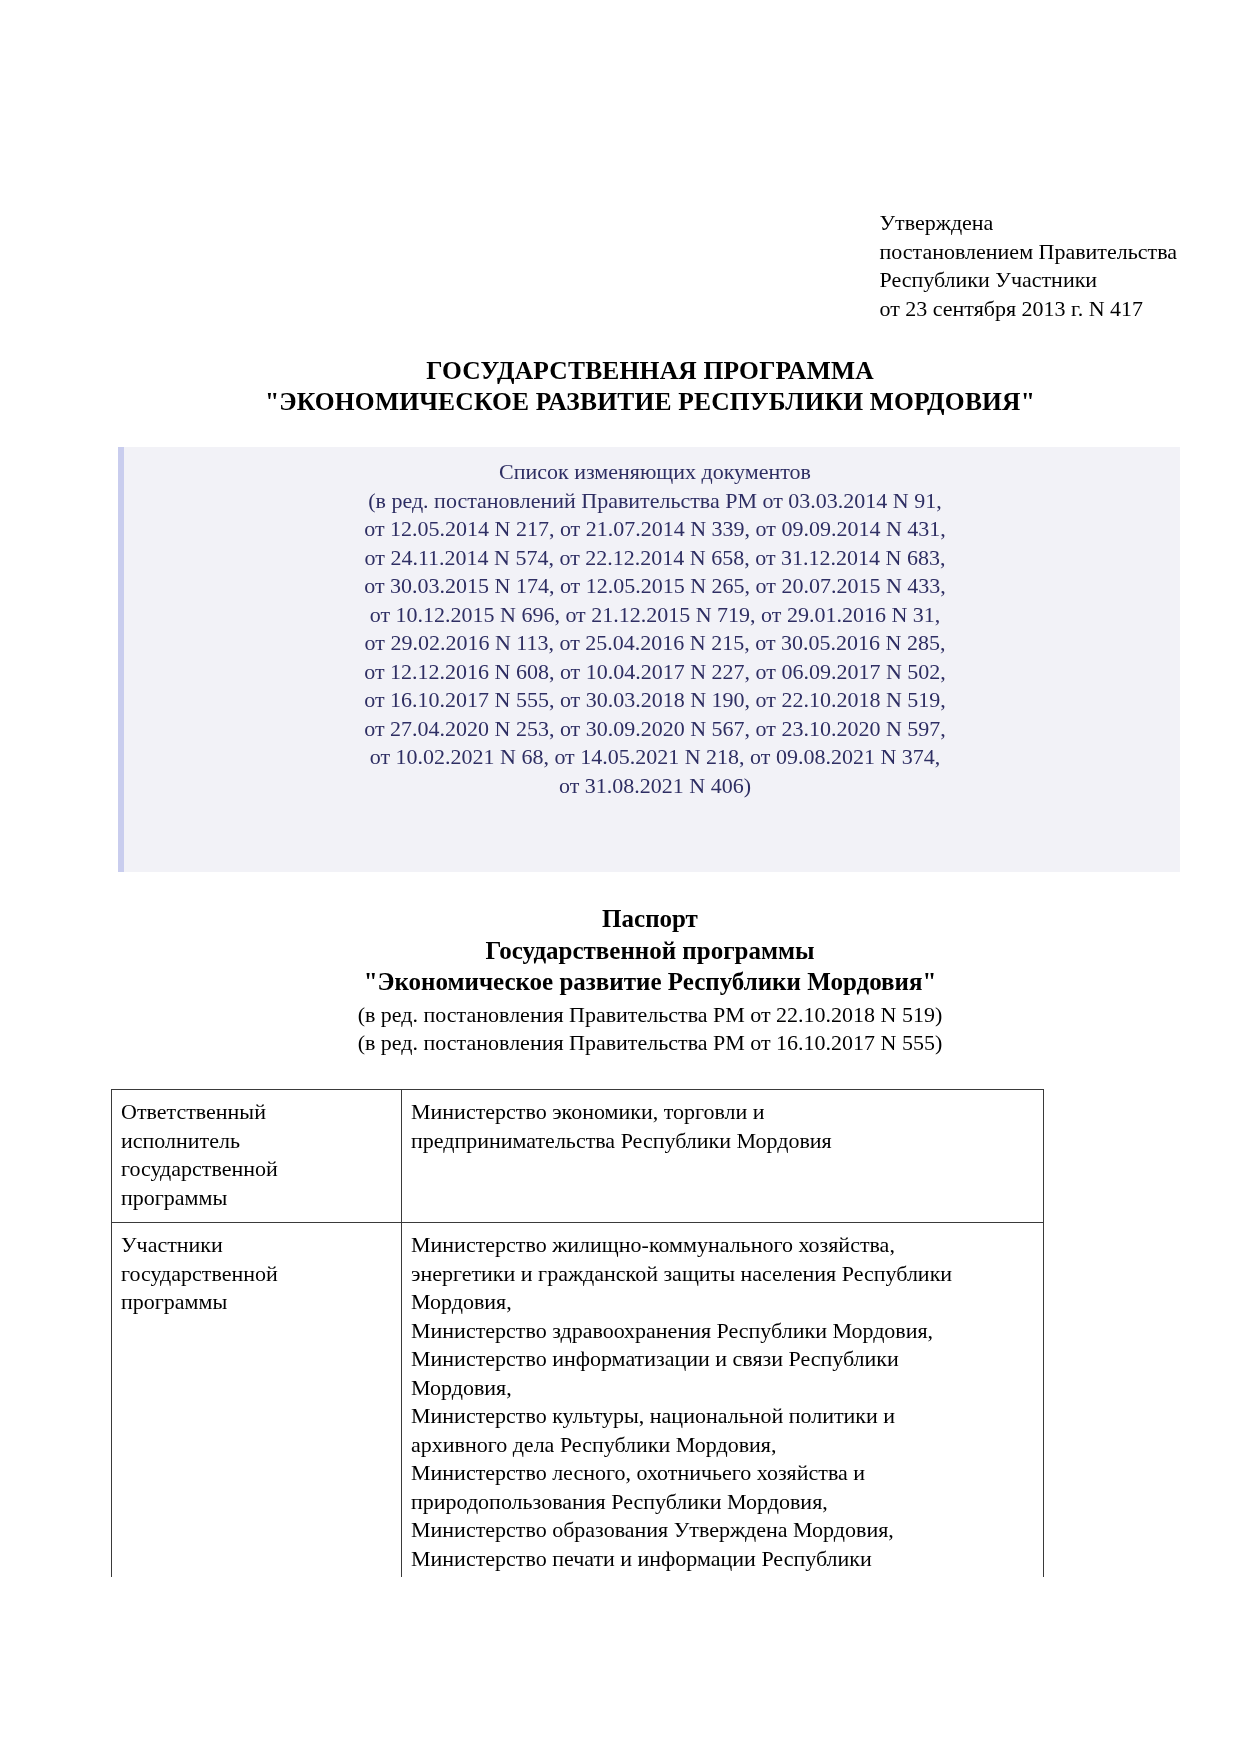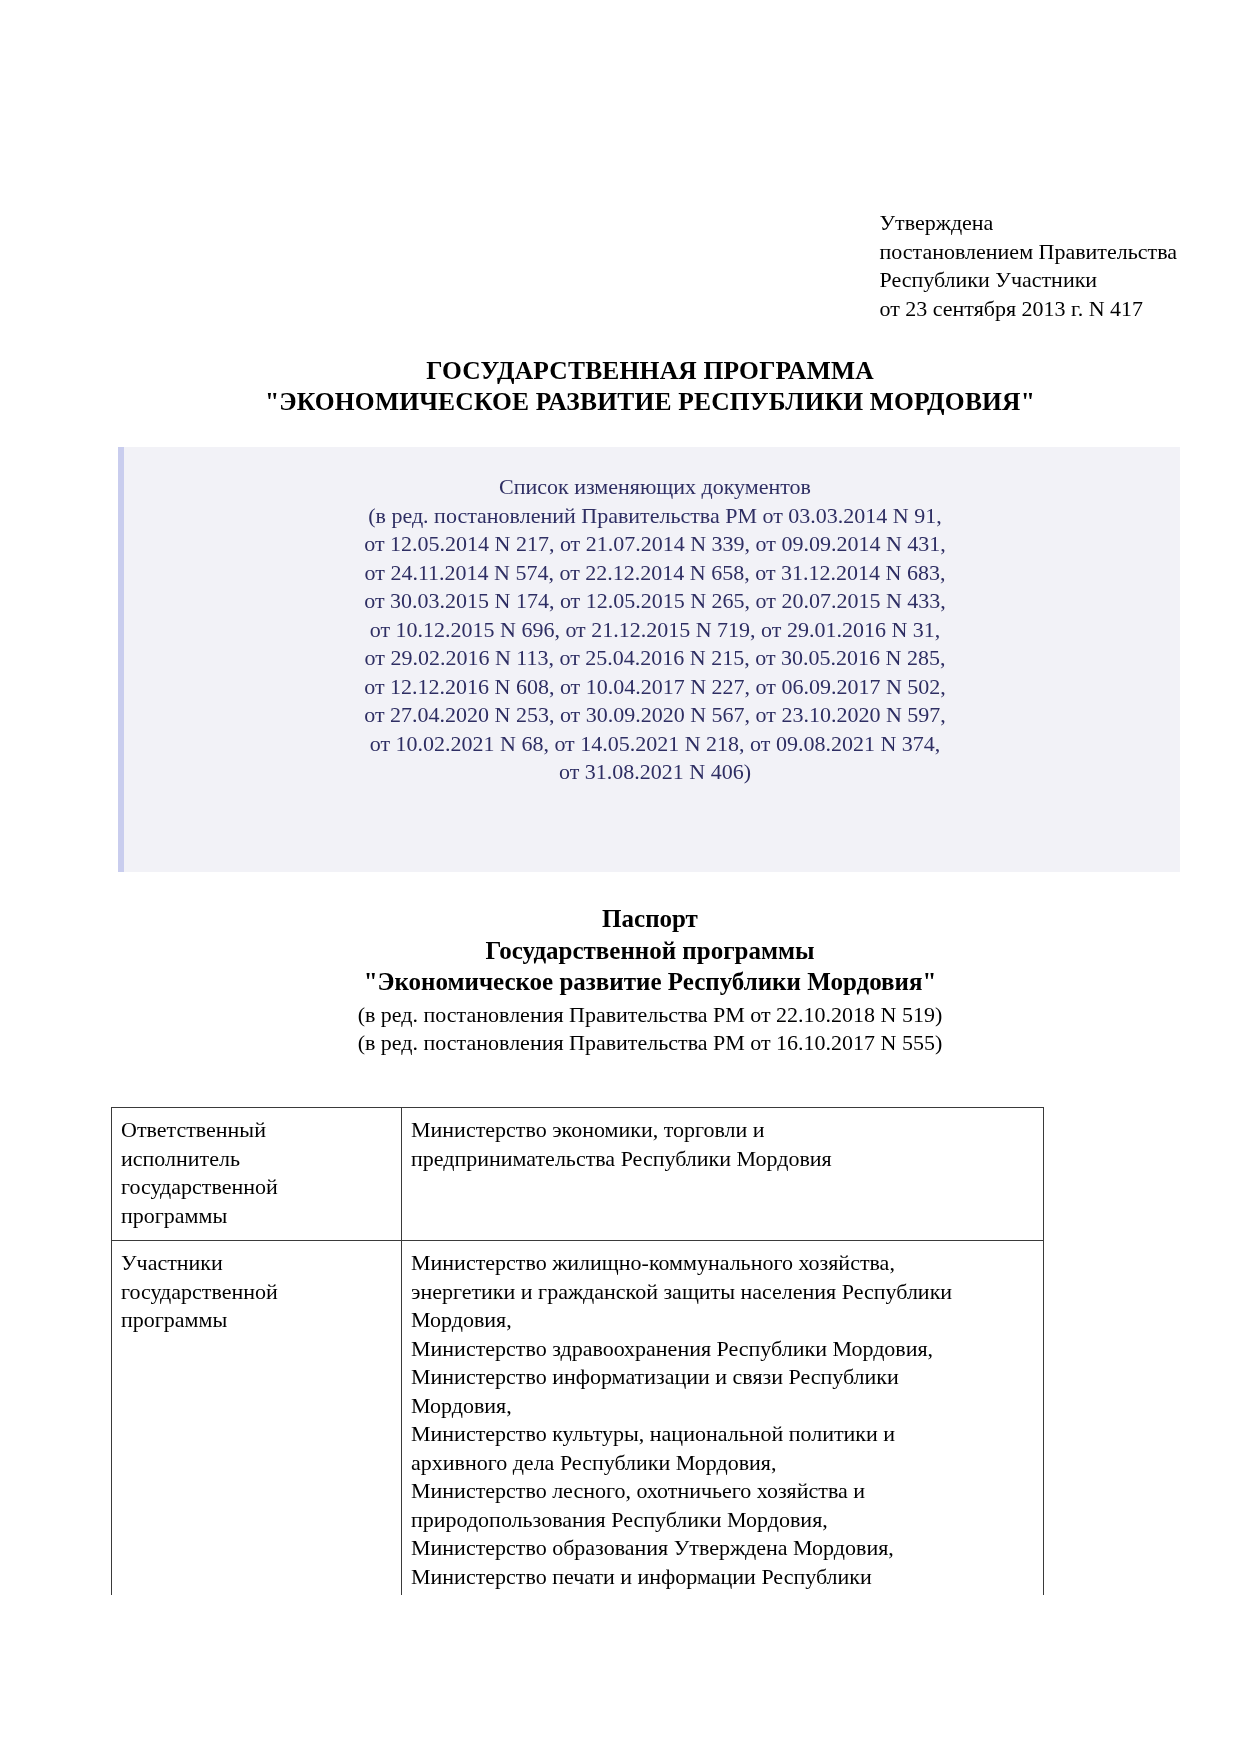--- a/index.html
+++ b/index.html
@@ -45,21 +45,21 @@
       width: 1062px;
       height: 425px;
       background: #f2f2f7;
       border-left: 6px solid #c9cdee;
       box-sizing: border-box;
     }
     .amend-text {
       position: absolute;
       left: 0;
       width: 1062px;
-      top: 26px;
+      top: 11px;
       text-align: center;
       color: #2e2e63;
       font-size: 22px;
       line-height: 28.5px;
     }
     .amend-text div { white-space: nowrap; }
 
     .passport-title {
       position: absolute;
       left: 0;
@@ -83,21 +83,20 @@
     .passport-sub div { white-space: nowrap; }
 
     .passport-table {
       position: absolute;
       left: 111px;
       top: 1089px;
       width: 933px;
       border-collapse: collapse;
       font-size: 22px;
       line-height: 28.5px;
-      margin-top: 18px;
     }
     .passport-table td {
       border: 1.5px solid #3a3a3a;
       vertical-align: top;
       padding: 8px 8px 10px 9px;
     }
     .passport-table td.label { width: 272px; }
     .passport-table tr.last td { border-bottom: none; padding-bottom: 4px; }
     .line { white-space: nowrap; display: block; }
   </style>
@@ -119,20 +118,21 @@
 <div class="amend-box">
   <div class="amend-text">
     <div>Список изменяющих документов</div>
     <div>(в ред. постановлений Правительства РМ от 03.03.2014 N 91,</div>
     <div>от 12.05.2014 N 217, от 21.07.2014 N 339, от 09.09.2014 N 431,</div>
     <div>от 24.11.2014 N 574, от 22.12.2014 N 658, от 31.12.2014 N 683,</div>
     <div>от 30.03.2015 N 174, от 12.05.2015 N 265, от 20.07.2015 N 433,</div>
     <div>от 10.12.2015 N 696, от 21.12.2015 N 719, от 29.01.2016 N 31,</div>
     <div>от 29.02.2016 N 113, от 25.04.2016 N 215, от 30.05.2016 N 285,</div>
     <div>от 12.12.2016 N 608, от 10.04.2017 N 227, от 06.09.2017 N 502,</div>
+    <div>от 16.10.2017 N 555, от 30.03.2018 N 190, от 22.10.2018 N 519,</div>
     <div>от 27.04.2020 N 253, от 30.09.2020 N 567, от 23.10.2020 N 597,</div>
     <div>от 10.02.2021 N 68, от 14.05.2021 N 218, от 09.08.2021 N 374,</div>
     <div>от 31.08.2021 N 406)</div>
   </div>
 </div>
 
 <div class="passport-title">
   <div>Паспорт</div>
   <div>Государственной программы</div>
   <div>"Экономическое развитие Республики Мордовия"</div>

